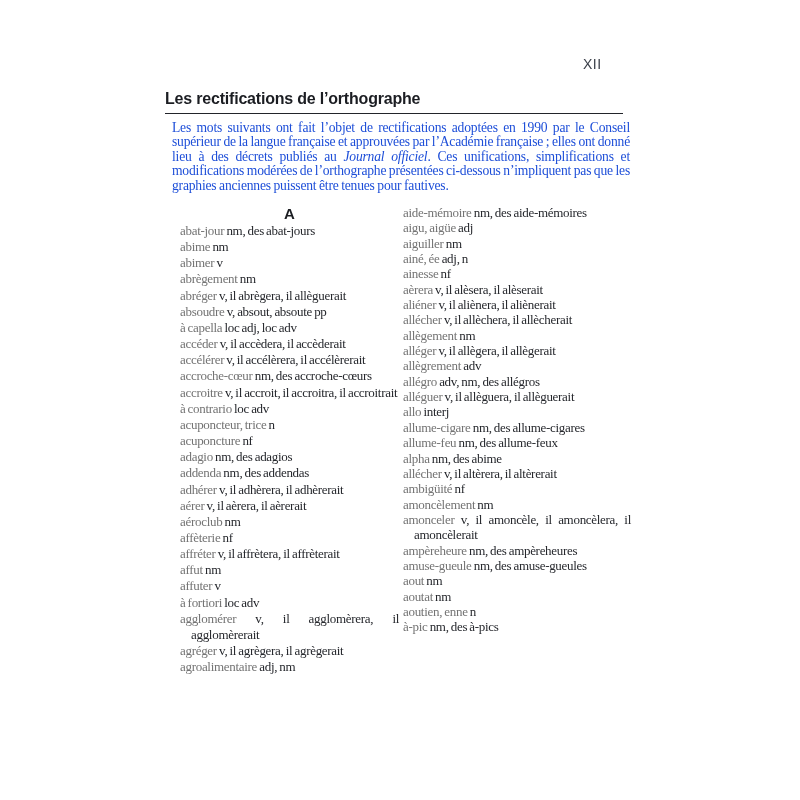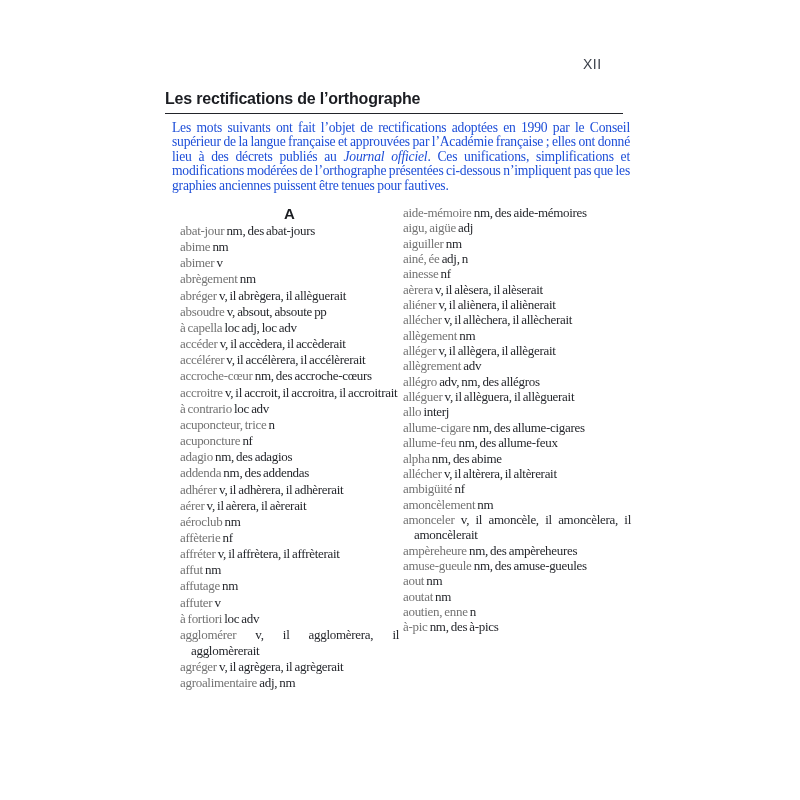--- a/index.html
+++ b/index.html
@@ -71,21 +71,20 @@
           <div class="entry"><b>acuponcteur, trice</b><span> n</span></div>
           <div class="entry"><b>acuponcture</b><span> nf</span></div>
           <div class="entry"><b>adagio</b><span> nm, des adagios</span></div>
           <div class="entry"><b>addenda</b><span> nm, des addendas</span></div>
           <div class="entry"><b>adhérer</b><span> v, il adhèrera, il adhèrerait</span></div>
           <div class="entry"><b>aérer</b><span> v, il aèrera, il aèrerait</span></div>
           <div class="entry"><b>aéroclub</b><span> nm</span></div>
           <div class="entry"><b>affèterie</b><span> nf</span></div>
           <div class="entry"><b>affréter</b><span> v, il affrètera, il affrèterait</span></div>
           <div class="entry"><b>affut</b><span> nm</span></div>
-          <div class="entry"><b>affutage</b><span> nm</span></div>
           <div class="entry"><b>affuter</b><span> v</span></div>
           <div class="entry"><b>à fortiori</b><span> loc adv</span></div>
           <div class="entry"><b>agglomérer</b><span> v, il agglomèrera, il agglomèrerait</span></div>
           <div class="entry"><b>agréger</b><span> v, il agrègera, il agrègerait</span></div>
           <div class="entry"><b>agroalimentaire</b><span> adj, nm</span></div>
         </div>
     </div>
     <div class="col col-right">
       <div>
           <div class="entry"><b>aide-mémoire</b><span> nm, des aide-mémoires</span></div>

